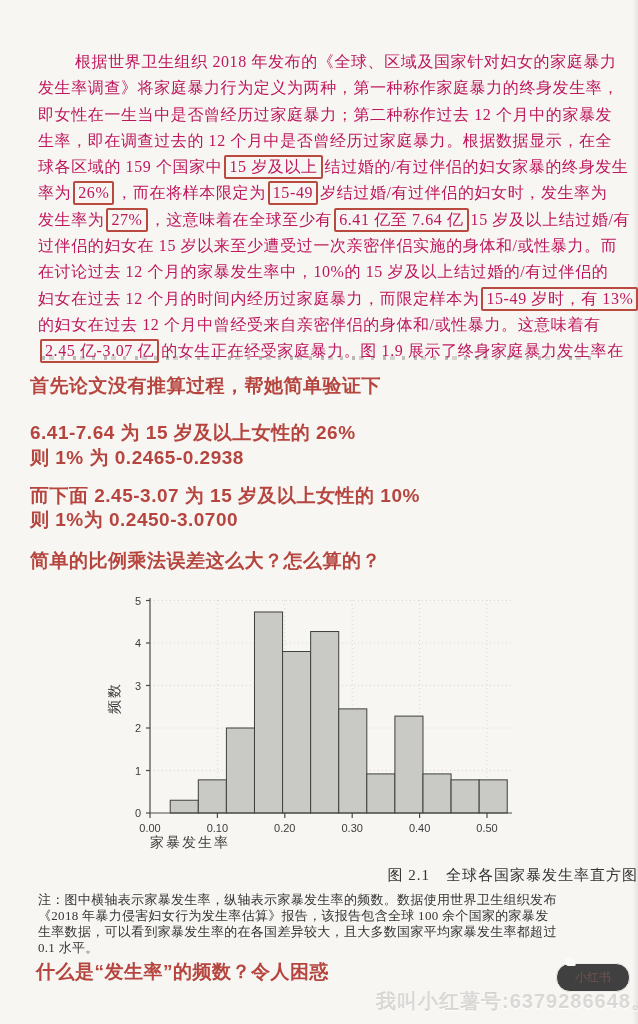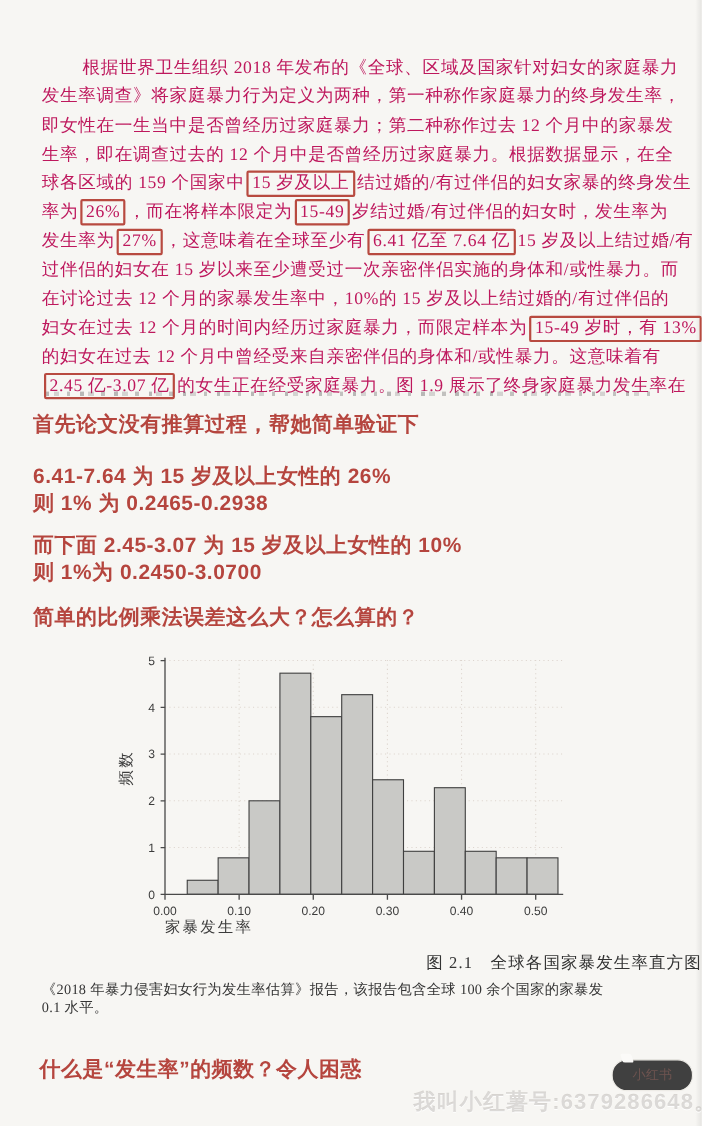--- a/index.html
+++ b/index.html
@@ -145,20 +145,22 @@
       <line x1="382" y1="221" x2="382" y2="226" class="axis"></line>
       <text x="382" y="240" class="ticklab" text-anchor="middle">0.50</text>
     </svg>
   <div class="ylabel">频数</div>
   <div class="xlabel">家暴发生率</div>
 </div>
 
 <div class="caption">图 2.1　全球各国家暴发生率直方图</div>
 
 <div class="note">
+  <div>注：图中横轴表示家暴发生率，纵轴表示家暴发生率的频数。数据使用世界卫生组织发布</div>
   <div>《2018 年暴力侵害妇女行为发生率估算》报告，该报告包含全球 100 余个国家的家暴发</div>
+  <div>生率数据，可以看到家暴发生率的在各国差异较大，且大多数国家平均家暴发生率都超过</div>
   <div>0.1 水平。</div>
 </div>
 
 <div class="anno" id="qline">什么是“发生率”的频数？令人困惑</div>
 
 <div class="wm-bubble">小红书</div>
 <div class="wm-text">我叫小红薯号:6379286648。</div>
 
 </body></html>

